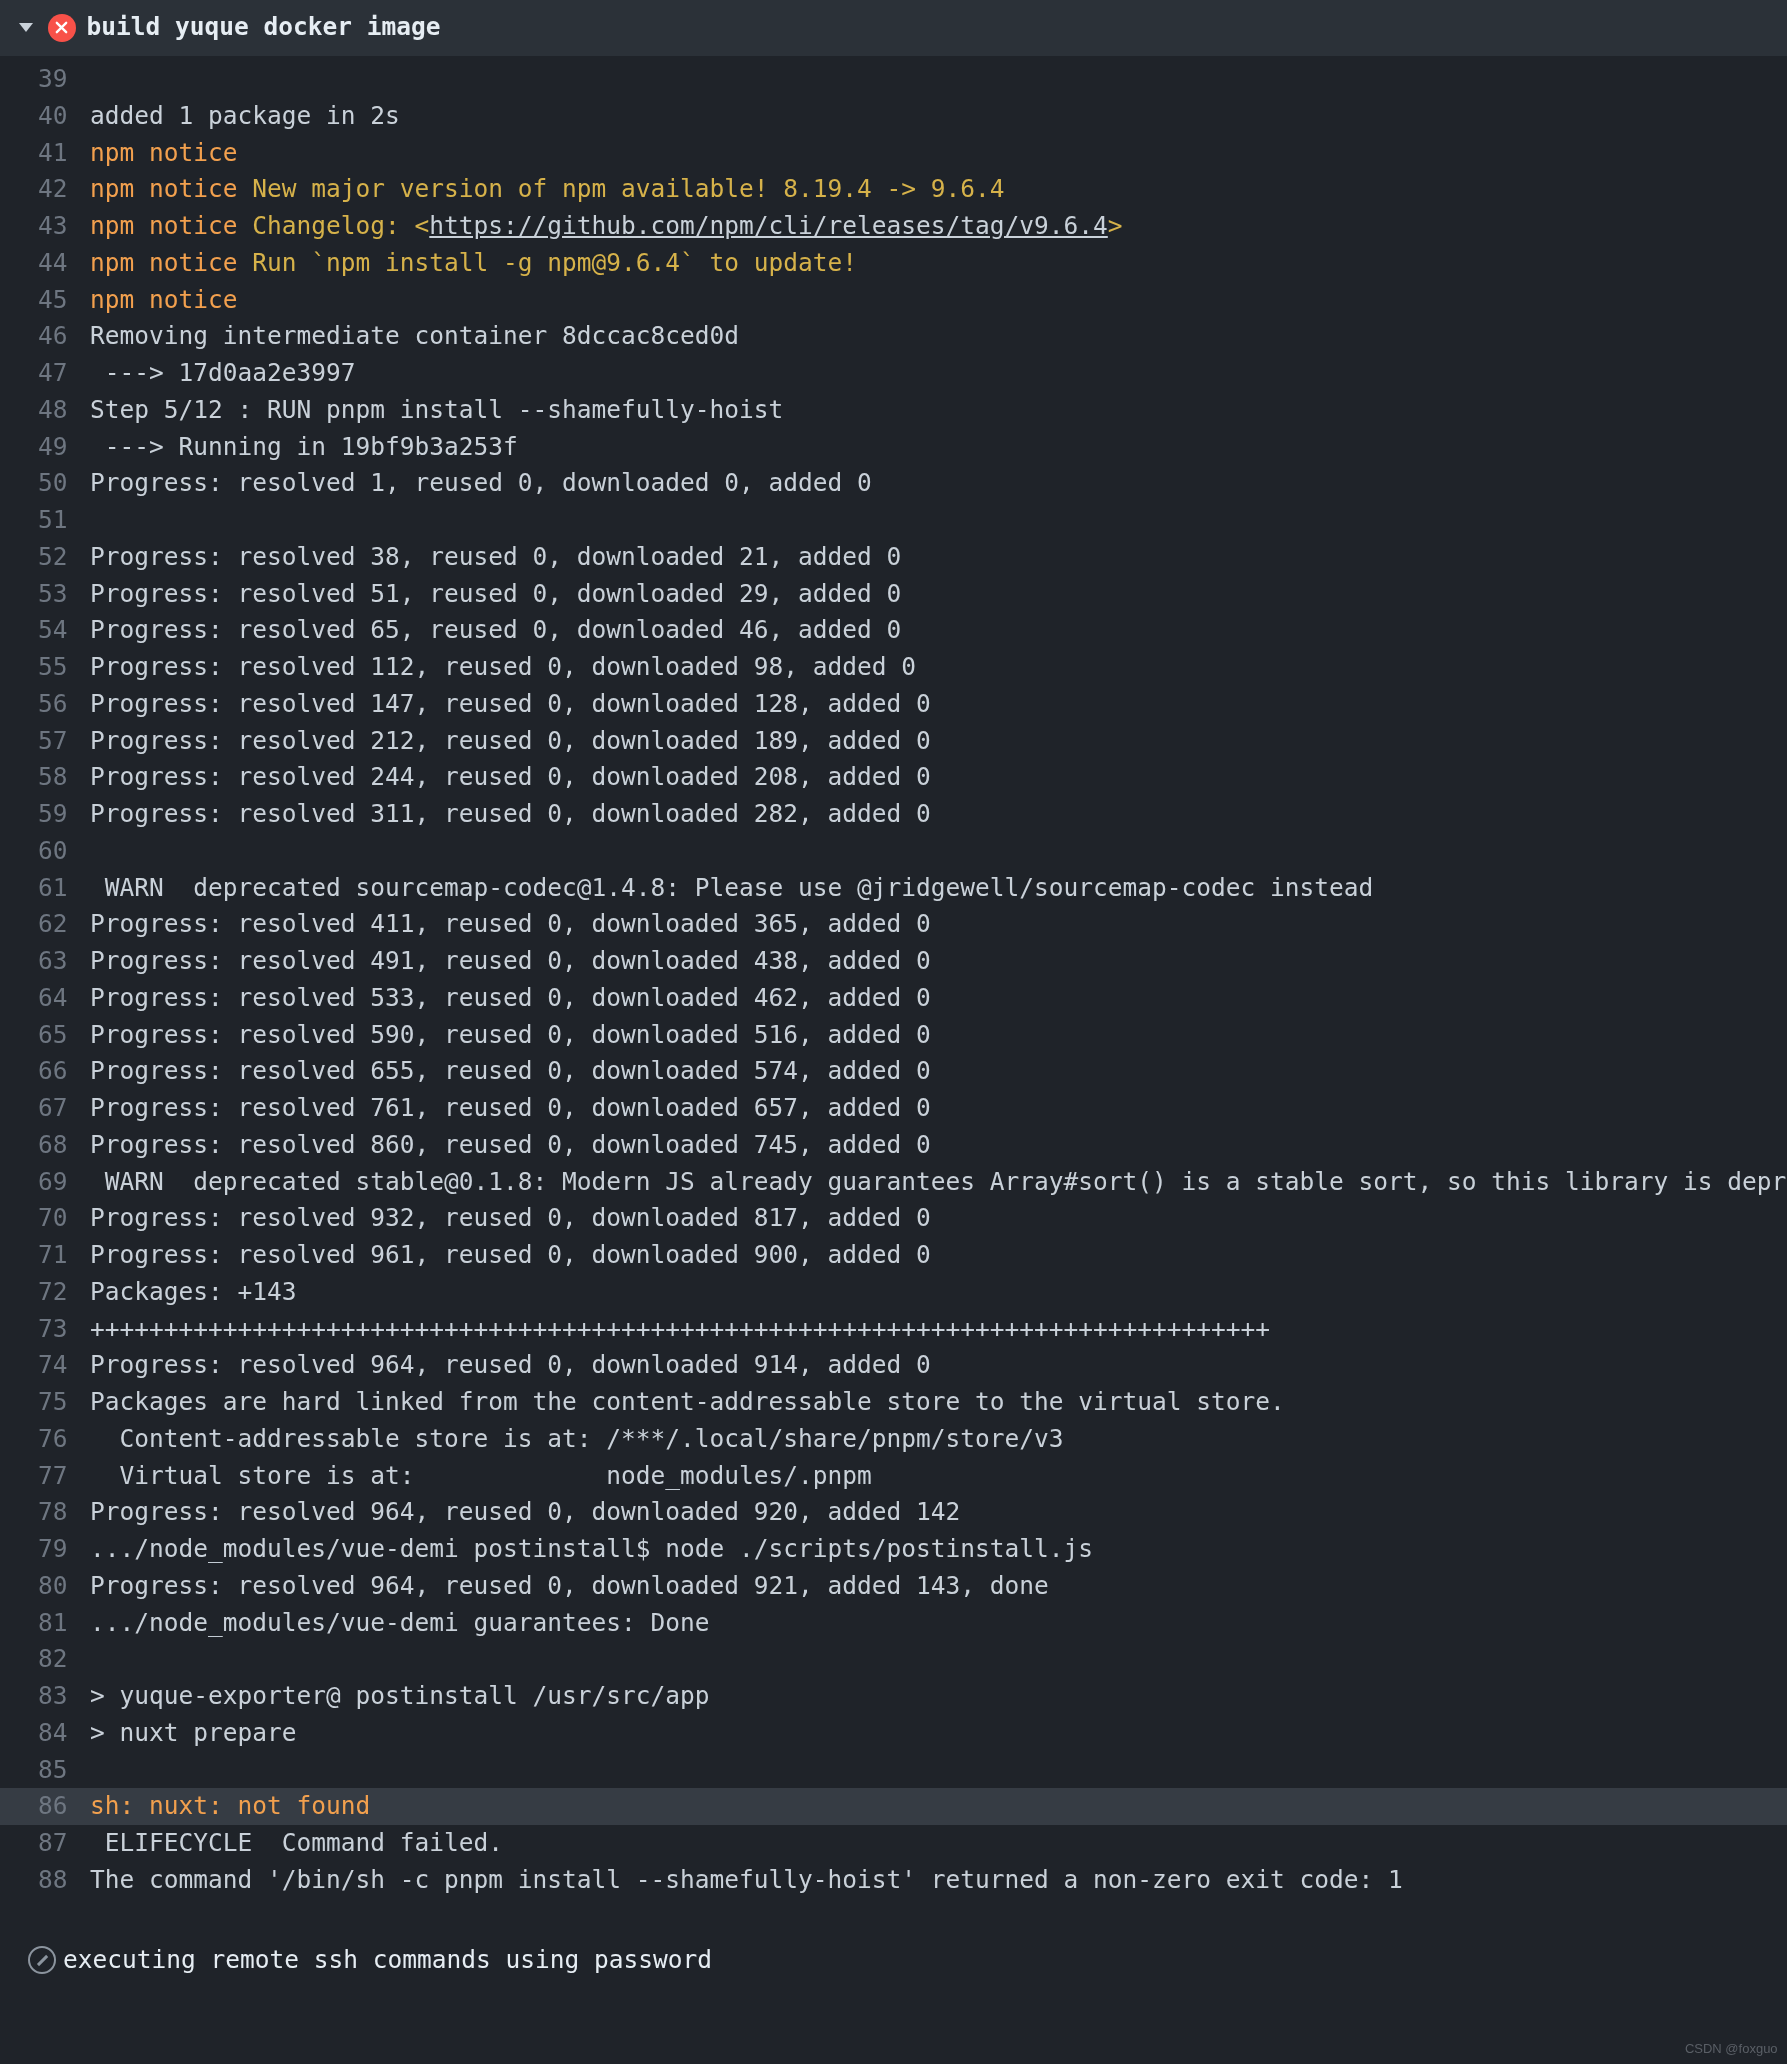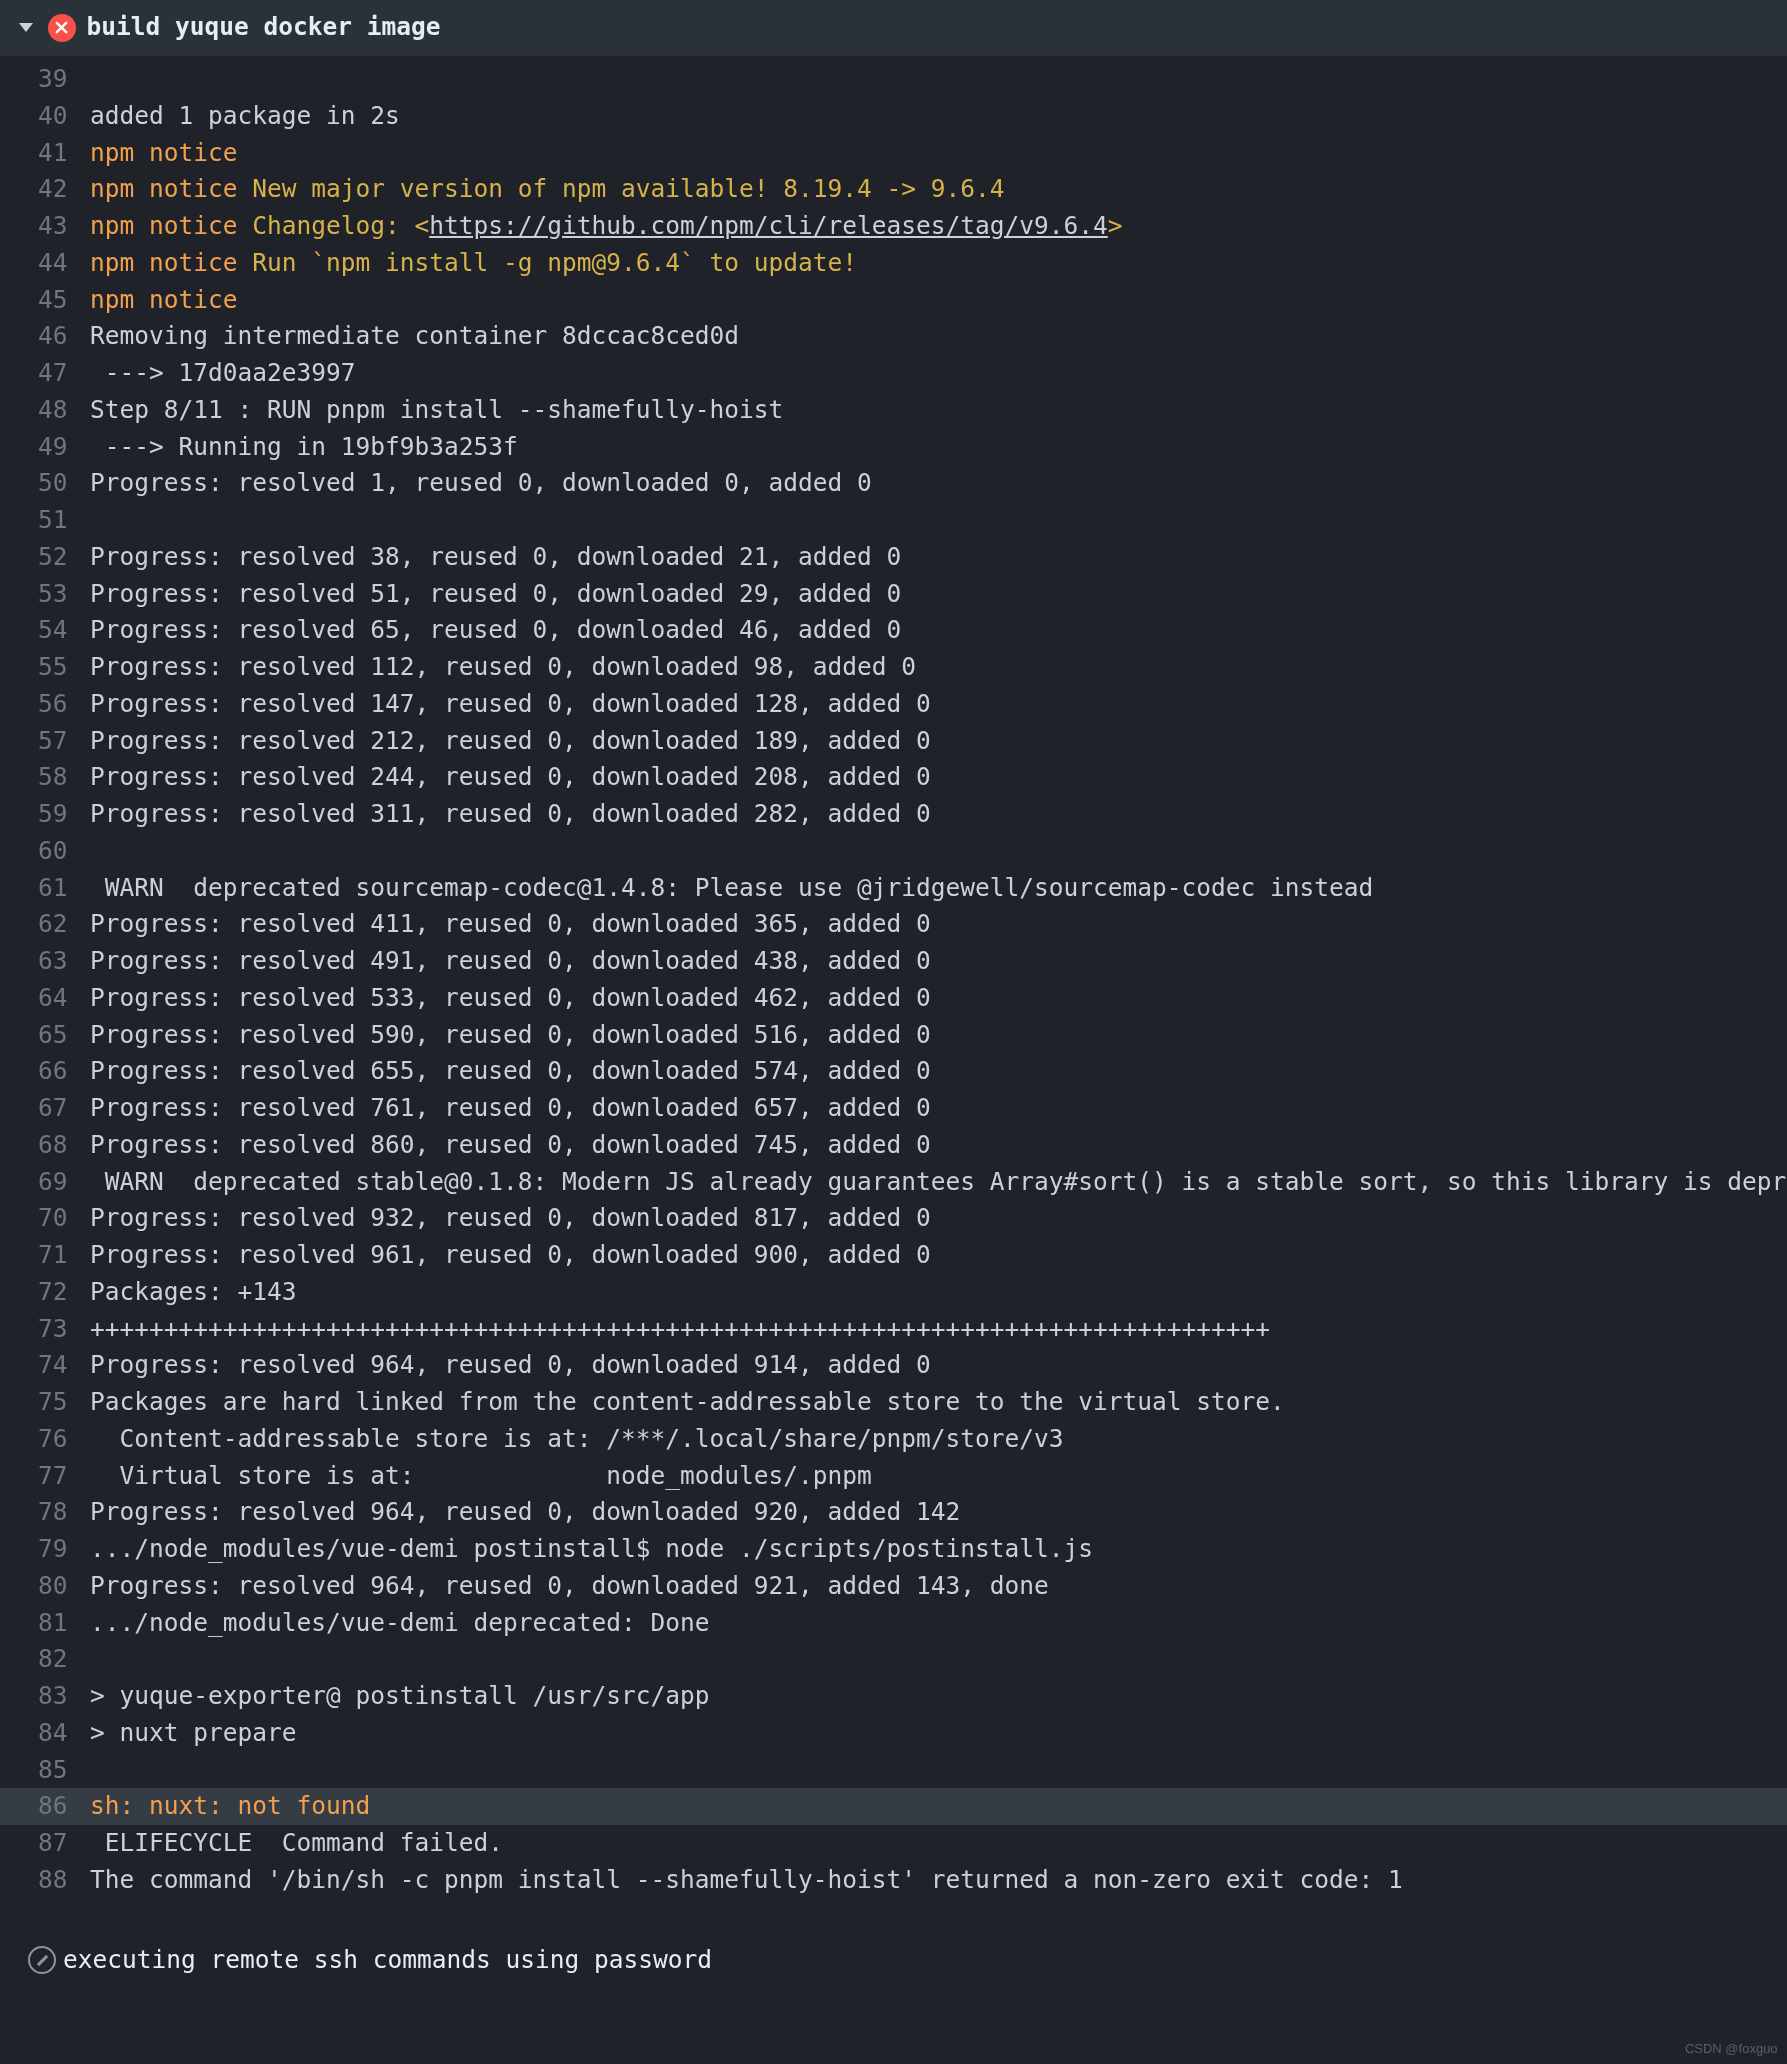--- a/index.html
+++ b/index.html
@@ -136,21 +136,21 @@
     <div class="line">
       <span class="ln">46</span>
       <span class="content"><span>Removing intermediate container 8dccac8ced0d</span></span>
     </div>
     <div class="line">
       <span class="ln">47</span>
       <span class="content"><span> ---&gt; 17d0aa2e3997</span></span>
     </div>
     <div class="line">
       <span class="ln">48</span>
-      <span class="content"><span>Step 8/11 : RUN pnpm install --shamefully-hoist</span></span>
+      <span class="content"><span>Step 5/12 : RUN pnpm install --shamefully-hoist</span></span>
     </div>
     <div class="line">
       <span class="ln">49</span>
       <span class="content"><span> ---&gt; Running in 19bf9b3a253f</span></span>
     </div>
     <div class="line">
       <span class="ln">50</span>
       <span class="content"><span>Progress: resolved 1, reused 0, downloaded 0, added 0</span></span>
     </div>
     <div class="line">
@@ -266,21 +266,21 @@
     <div class="line">
       <span class="ln">79</span>
       <span class="content"><span>.../node_modules/vue-demi postinstall$ node ./scripts/postinstall.js</span></span>
     </div>
     <div class="line">
       <span class="ln">80</span>
       <span class="content"><span>Progress: resolved 964, reused 0, downloaded 921, added 143, done</span></span>
     </div>
     <div class="line">
       <span class="ln">81</span>
-      <span class="content"><span>.../node_modules/vue-demi deprecated: Done</span></span>
+      <span class="content"><span>.../node_modules/vue-demi guarantees: Done</span></span>
     </div>
     <div class="line">
       <span class="ln">82</span>
       <span class="content"></span>
     </div>
     <div class="line">
       <span class="ln">83</span>
       <span class="content"><span>&gt; yuque-exporter@ postinstall /usr/src/app</span></span>
     </div>
     <div class="line">

